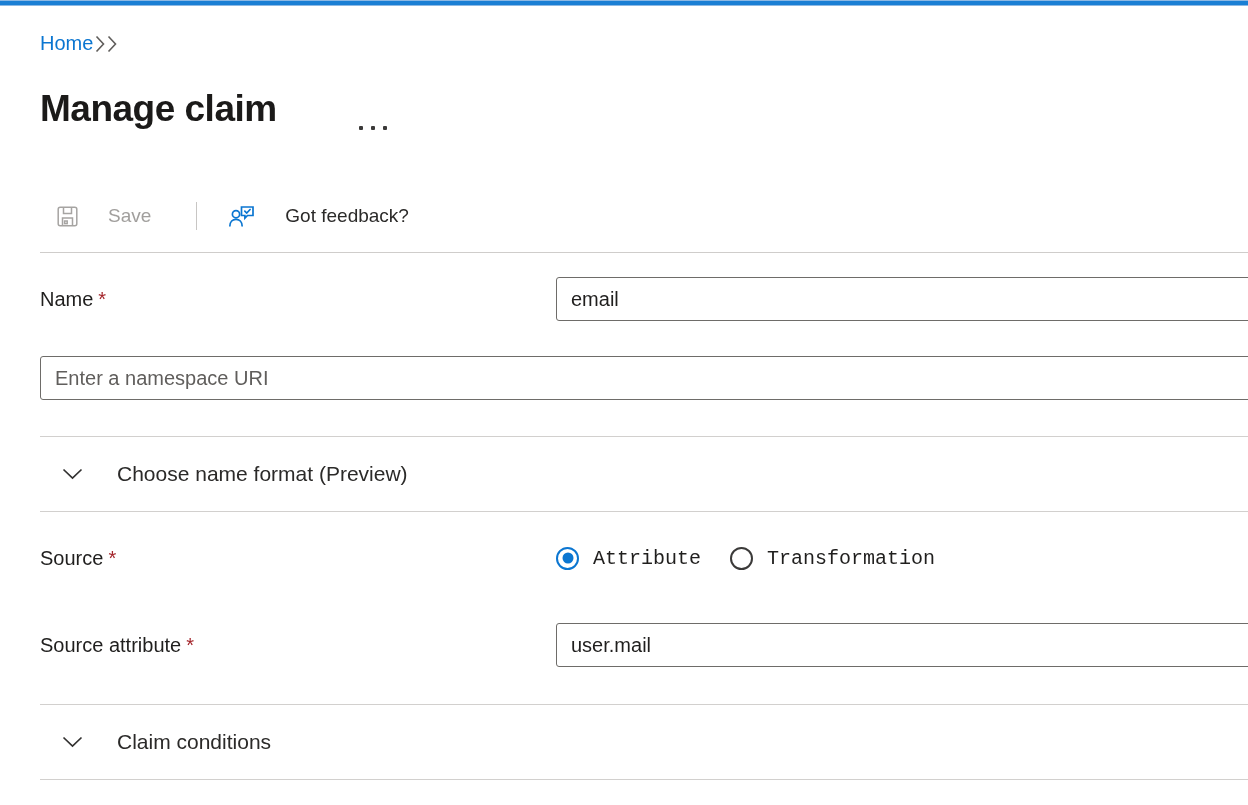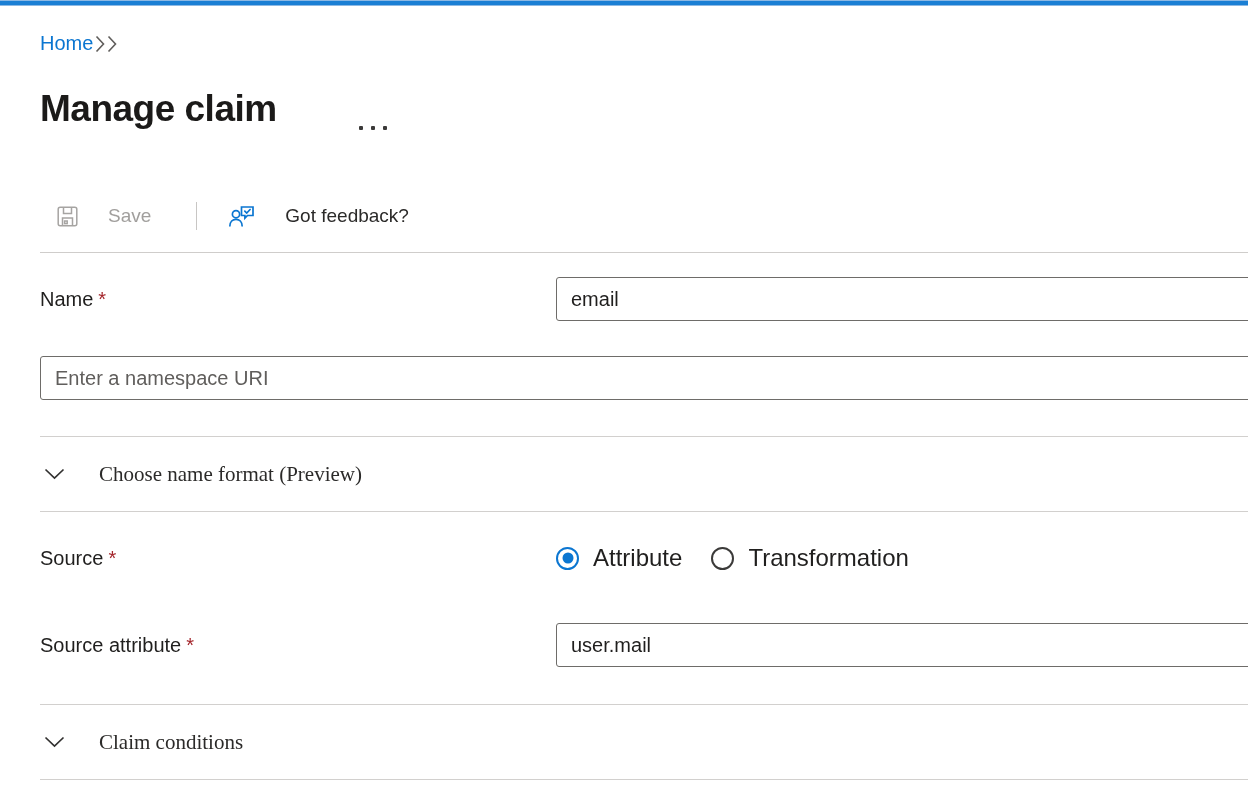--- a/index.html
+++ b/index.html
@@ -55,28 +55,27 @@
     color: #201f1e; background: #fff; outline: none;
   }
   input.text-input::placeholder { color: #605e5c; }
   .row-name { margin-top: 24px; justify-content: center; }
   .row-namespace { margin-top: 35px; }
   .rule-r1 { margin-top: 36px; }
   .rule-r3 { margin-top: 37px; }
   
   .section-header {
     height: 74px; display: flex; align-items: center;
-    padding-left: 44px; gap: 34px; font-size: 21px; color: #2b2a29;
+    padding-left: 62px; gap: 34px; font-size: 21px; color: #2b2a29;
     cursor: pointer;
-    font-family: Liberation Serif, serif;
   }
   
   .row-source { margin-top: 24px; height: 44px; }
   .radio-group { display: flex; align-items: center; gap: 29px; }
-  .radio-option { display: flex; align-items: center; gap: 14px; font-size: 24px; color: #201f1e; cursor: pointer; }
+  .radio-option { display: flex; align-items: center; gap: 14px; font-size: 20px; color: #201f1e; cursor: pointer; font-family: Liberation Mono, monospace; }
   .radio-circle { width: 23px; height: 23px; border-radius: 50%; position: relative; flex-shrink: 0; }
   .radio-circle.selected { border: 2.5px solid #0b76d1; }
   .radio-circle.selected::after {
     content: ""; position: absolute; width: 11px; height: 11px;
     border-radius: 50%; background: #0b76d1;
     top: 50%; left: 50%; transform: translate(-50%, -50%);
   }
   .radio-circle.unselected { border: 2px solid #3b3a39; }
   .row-source-attr { margin-top: 43px; }
 </style>

